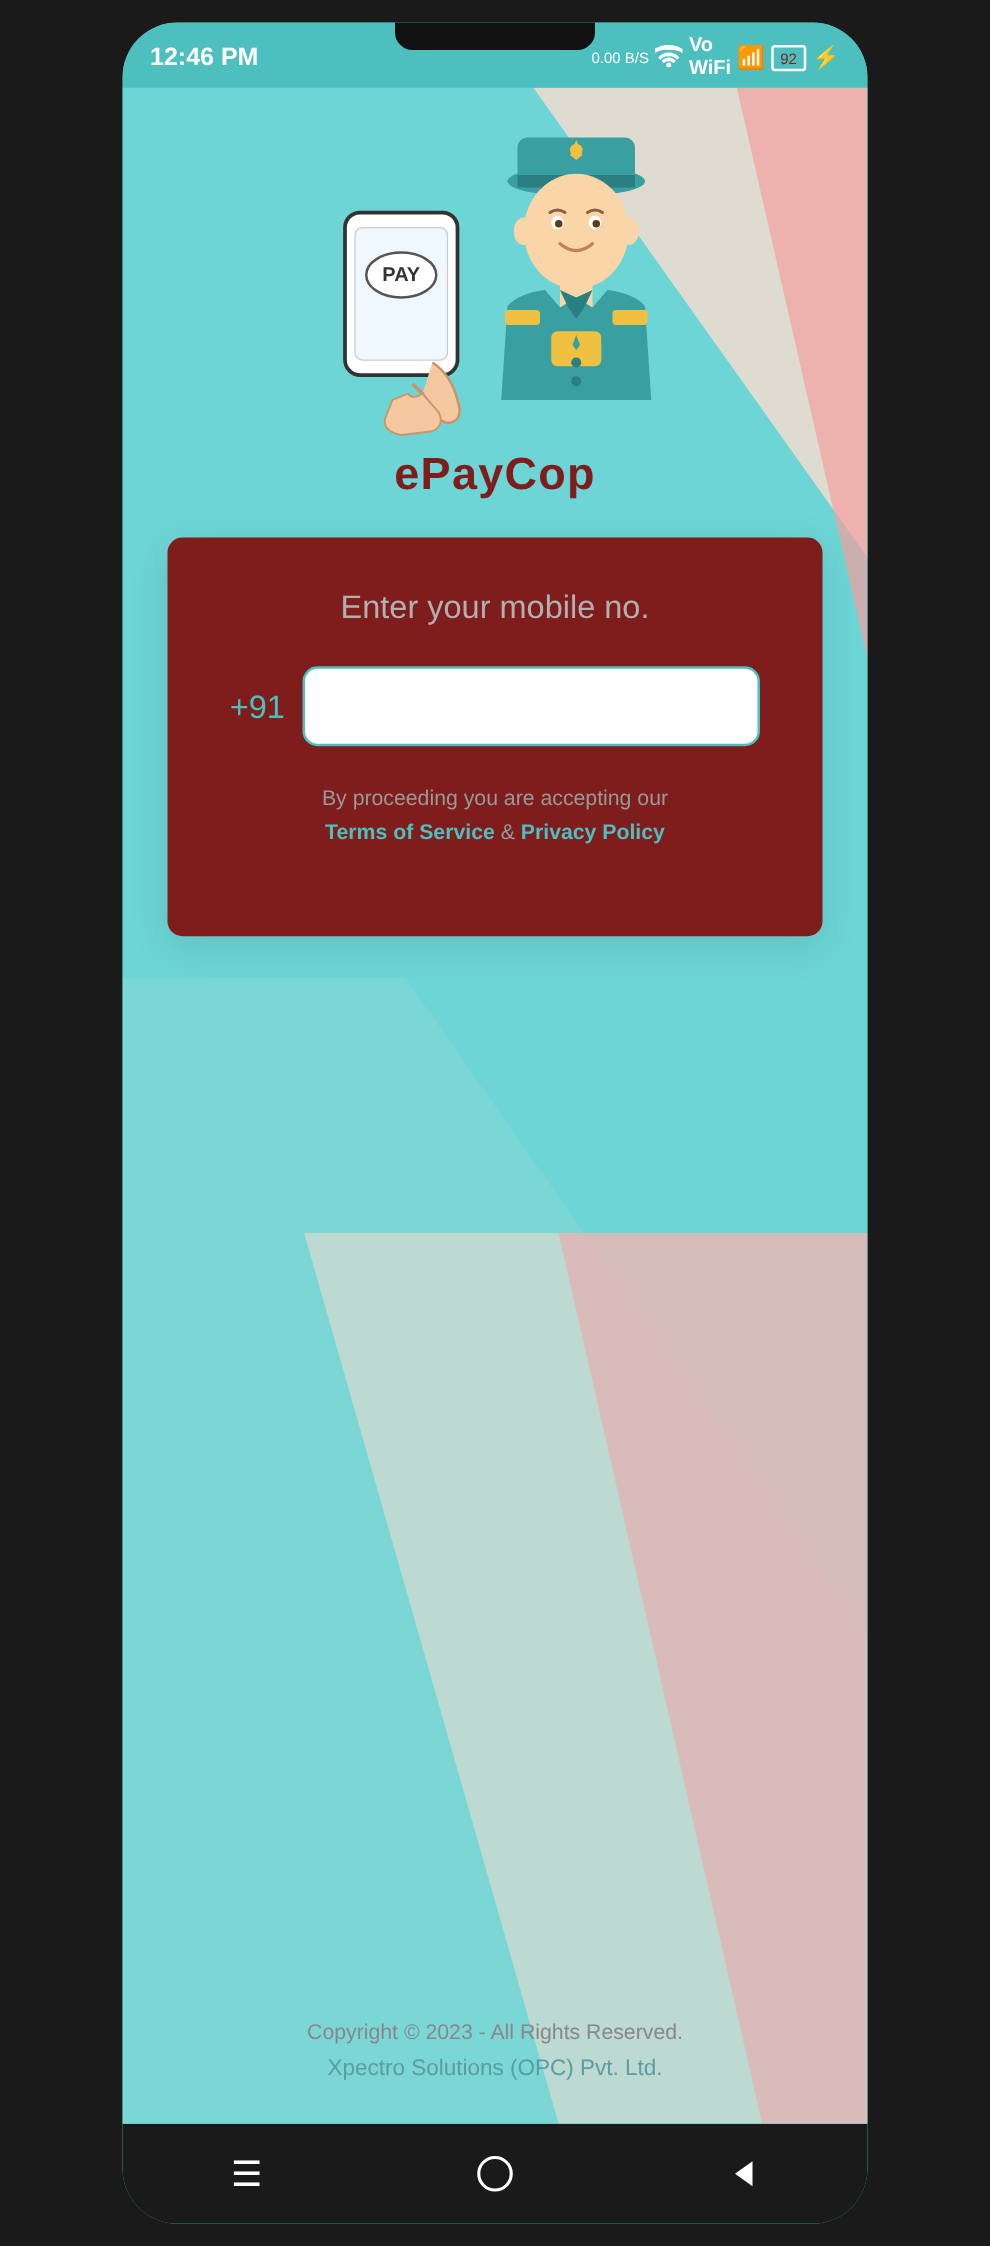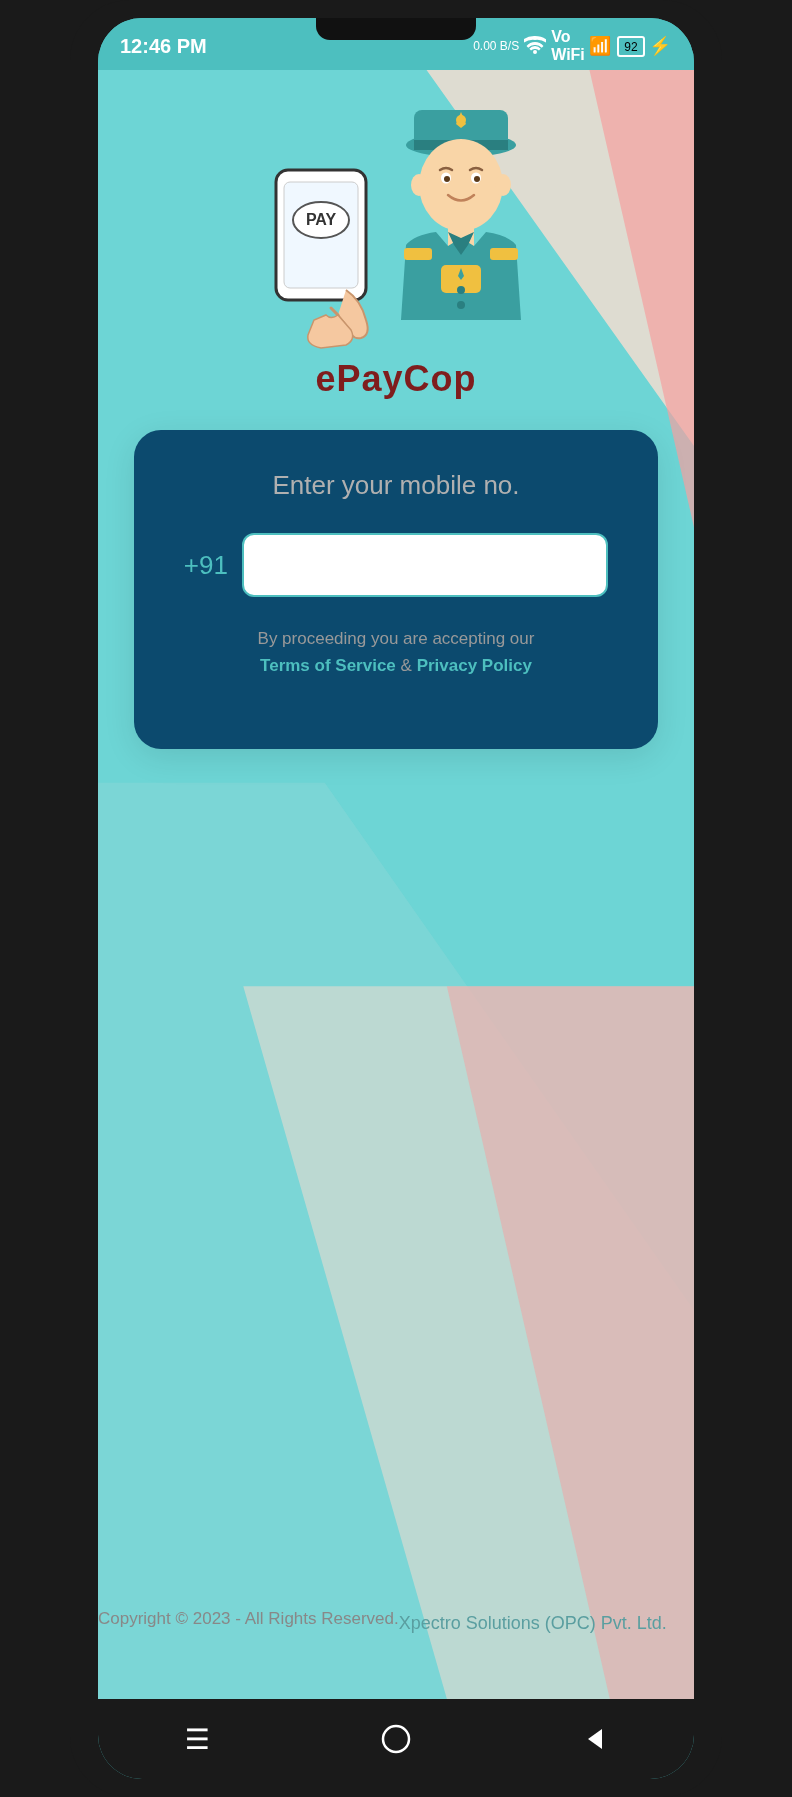--- a/index.html
+++ b/index.html
@@ -129,22 +129,22 @@
       color: #7f1d1d;
       font-size: 36px;
       font-weight: 700;
       margin-top: 8px;
       margin-bottom: 30px;
       letter-spacing: 1px;
     }
 
     
     .login-card {
-      background: #0c4a6e;
-      border-radius: 27px;
+      background: #7f1d1d;
+      border-radius: 12px;
       padding: 40px 50px;
       width: 88%;
       max-width: 560px;
       display: flex;
       flex-direction: column;
       align-items: center;
       box-shadow: 0 8px 32px rgba(0,0,0,0.10);
       position: relative;
       z-index: 2;
     }
@@ -212,24 +212,24 @@
       width: 100%;
       max-width: 320px;
     }
 
     
     .footer-area {
       position: relative;
       z-index: 1;
       width: 100%;
       display: flex;
-      flex-direction: row;
+      flex-direction: column;
       align-items: center;
       margin-top: auto;
-      padding-bottom: 16px;
+      padding-bottom: 34px;
     }
 
     .copyright-text {
       color: #888;
       font-size: 17px;
       text-align: center;
       margin-bottom: 8px;
     }
 
     .company-name {
@@ -273,21 +273,21 @@
       <span class="status-time">12:46 PM</span>
       <div class="status-icons">
         <span>0.00 B/S</span>
         <span>
           <svg width="22" height="18" viewBox="0 0 22 18" fill="none">
             <path d="M11 14a2 2 0 1 1 0 4 2 2 0 0 1 0-4zm0-4a7 7 0 0 1 5.66 2.87l-1.7 1.7A4.5 4.5 0 0 0 11 13a4.5 4.5 0 0 0-3.96 1.57l-1.7-1.7A7 7 0 0 1 11 10zm0-4a11 11 0 0 1 8.48 4l-1.7 1.7A8.5 8.5 0 0 0 11 9a8.5 8.5 0 0 0-6.78 2.7L2.52 10A11 11 0 0 1 11 6zm0-6C16.87 0 22.11 2.46 25.8 6.4l-1.7 1.7A16.5 16.5 0 0 0 11 4a16.5 16.5 0 0 0-13.1 4.1L-3.8 6.4A19.5 19.5 0 0 1 11 0z" fill="white"></path>
           </svg>
         </span>
         <span style="font-size:16px; font-weight:700; color:white;">Vo<br style="line-height:0">WiFi</span>
         <span style="font-size:18px; color:white;">📶</span>
-        <span style="font-size:13px; border:2px solid white; border-radius:3px; padding:1px 5px; color:#000000; font-weight:600;">
+        <span style="font-size:13px; border:2px solid white; border-radius:3px; padding:1px 5px; color:#7f1d1d; font-weight:600;">
           <span>92</span>
         </span>
         <span style="color:white; font-size:18px;">⚡</span>
       </div>
     </div>
 
     <div class="app-background">
 
       <svg class="bg-diagonal" viewBox="0 0 700 1600" preserveAspectRatio="xMidYMid slice" xmlns="http://www.w3.org/2000/svg">
 

